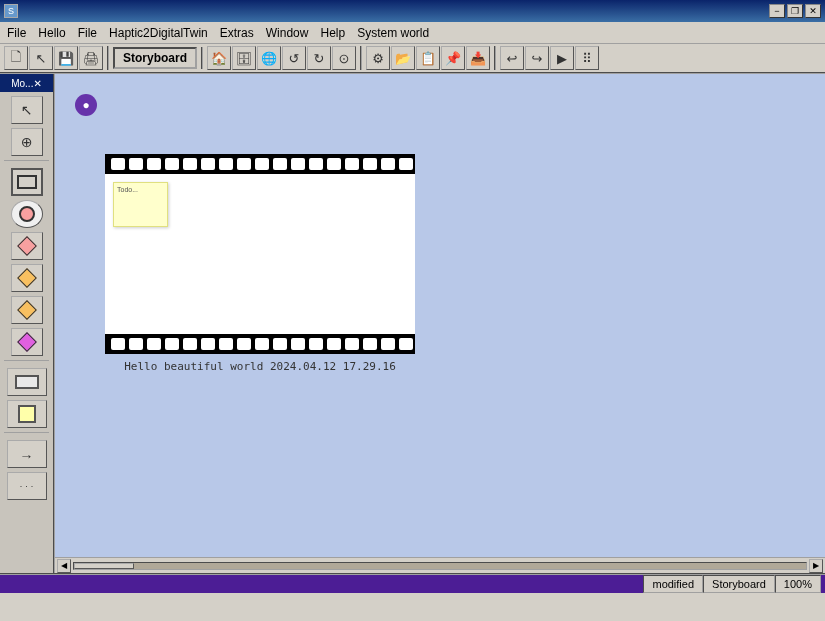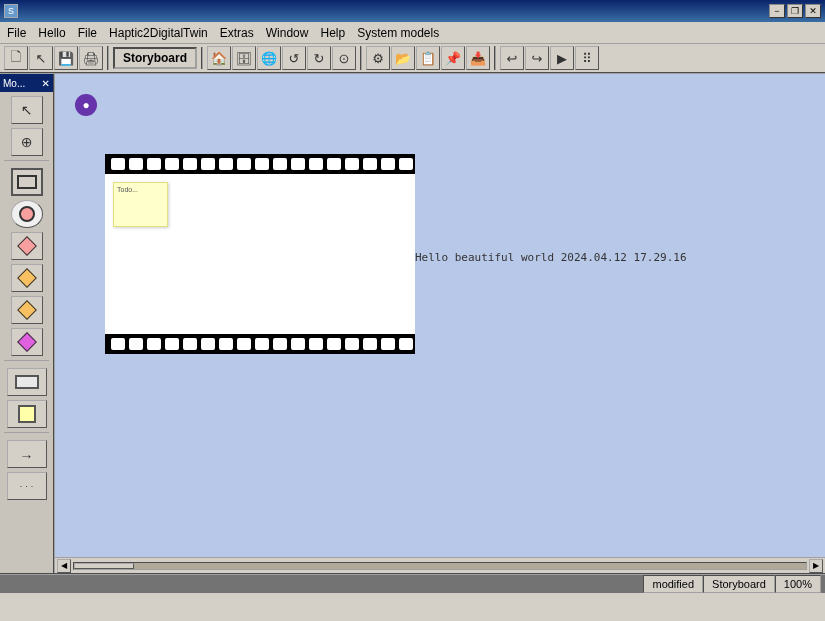--- a/index.html
+++ b/index.html
@@ -85,21 +85,21 @@
       display: flex;
       flex-direction: column;
     }
     #leftpanel-header {
       height: 18px;
       background: #0a246a;
       color: white;
       font-size: 10px;
       display: flex;
       align-items: center;
-      justify-content: space-between;
+      justify-content: center;
       padding: 0 3px;
     }
     .panel-close { cursor: pointer; font-size: 10px; }
     .tool-item {
       width: 32px; height: 28px;
       margin: 2px auto;
       background: #d4d0c8;
       border: 1px outset #aaa;
       display: flex; align-items: center; justify-content: center;
       cursor: pointer; font-size: 14px; color: #333;
@@ -124,20 +124,21 @@
       height: 600px;
       position: relative;
     }
 
     
     #storyboard-frame {
       position: absolute;
       top: 80px;
       left: 50px;
       display: flex;
+      flex-direction: column;
       align-items: center;
     }
 
     
     .filmstrip {
       width: 310px;
       background: black;
       position: relative;
     }
     .filmstrip-top, .filmstrip-bottom {
@@ -201,21 +202,21 @@
       align-items: center;
       padding: 0 2px;
     }
     .scroll-btn { width: 14px; height: 14px; background: #d4d0c8; border: 1px outset #aaa; display: flex; align-items: center; justify-content: center; font-size: 8px; cursor: pointer; }
     .scroll-track { flex: 1; height: 8px; background: #b0a898; border: 1px inset #a0a0a0; margin: 0 2px; position: relative; }
     .scroll-thumb { width: 60px; height: 100%; background: #d4d0c8; border: 1px outset #aaa; position: absolute; left: 0; }
 
     
     #statusbar {
       height: 20px;
-      background: #737373;
+      background: #4c1d95;
       border-top: 2px groove #a0a0a0;
       display: flex;
       align-items: center;
       justify-content: flex-end;
       padding: 0 4px;
       gap: 0;
     }
     .status-item {
       border: 1px inset #a0a0a0;
       padding: 0 8px;
@@ -241,21 +242,21 @@
 </div>
 
 <div id="menubar">
   <span class="menu-item">File</span>
   <span class="menu-item">Hello</span>
   <span class="menu-item">File</span>
   <span class="menu-item">Haptic2DigitalTwin</span>
   <span class="menu-item">Extras</span>
   <span class="menu-item">Window</span>
   <span class="menu-item">Help</span>
-  <span class="menu-item">System models</span>
+  <span class="menu-item">System world</span>
 </div>
 
 <div id="toolbar">
   <div class="toolbar-group">
     <div class="tb-btn" title="New">🗋</div>
     <div class="tb-btn">↖</div>
     <div class="tb-btn">💾</div>
     <div class="tb-btn">🖨</div>
   </div>
   <div class="toolbar-group">

